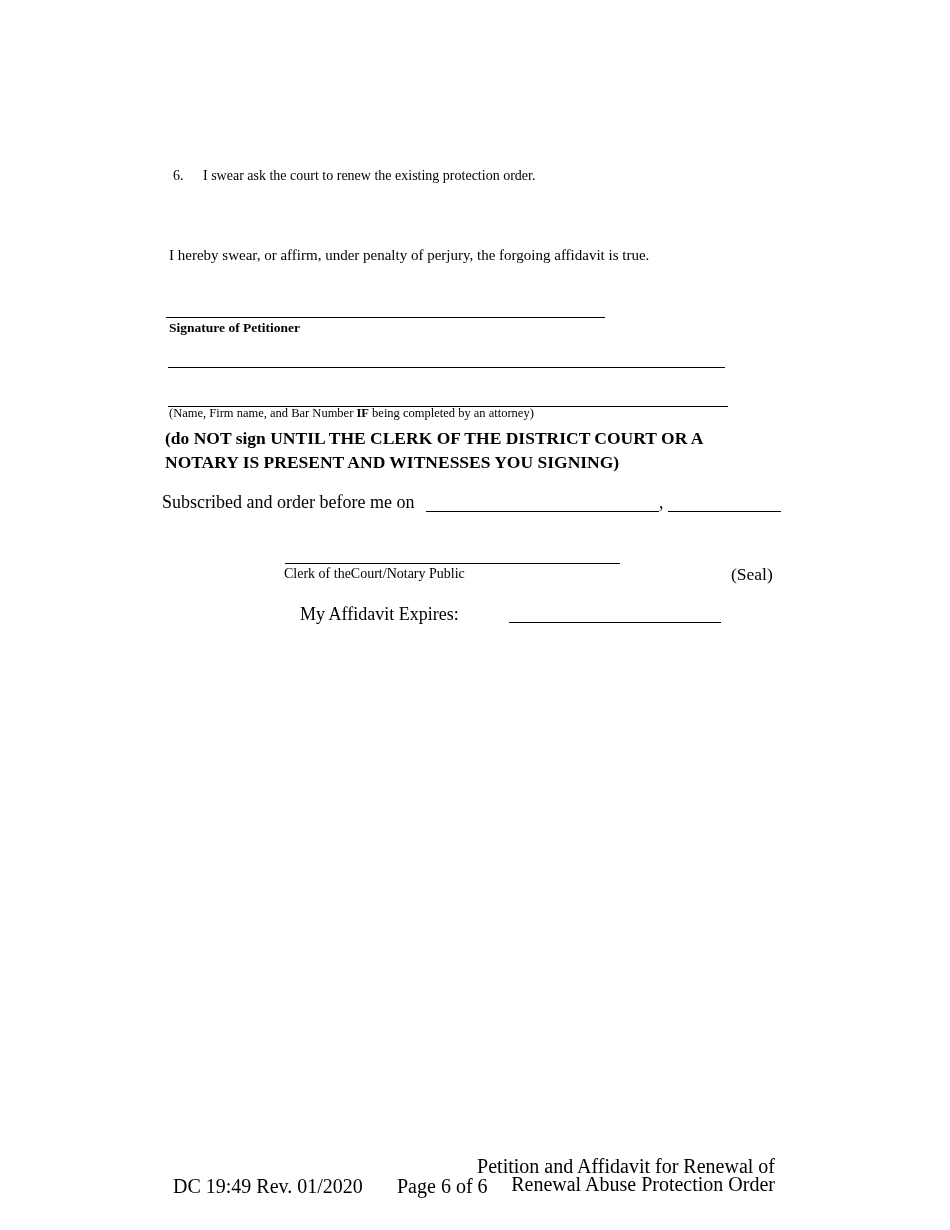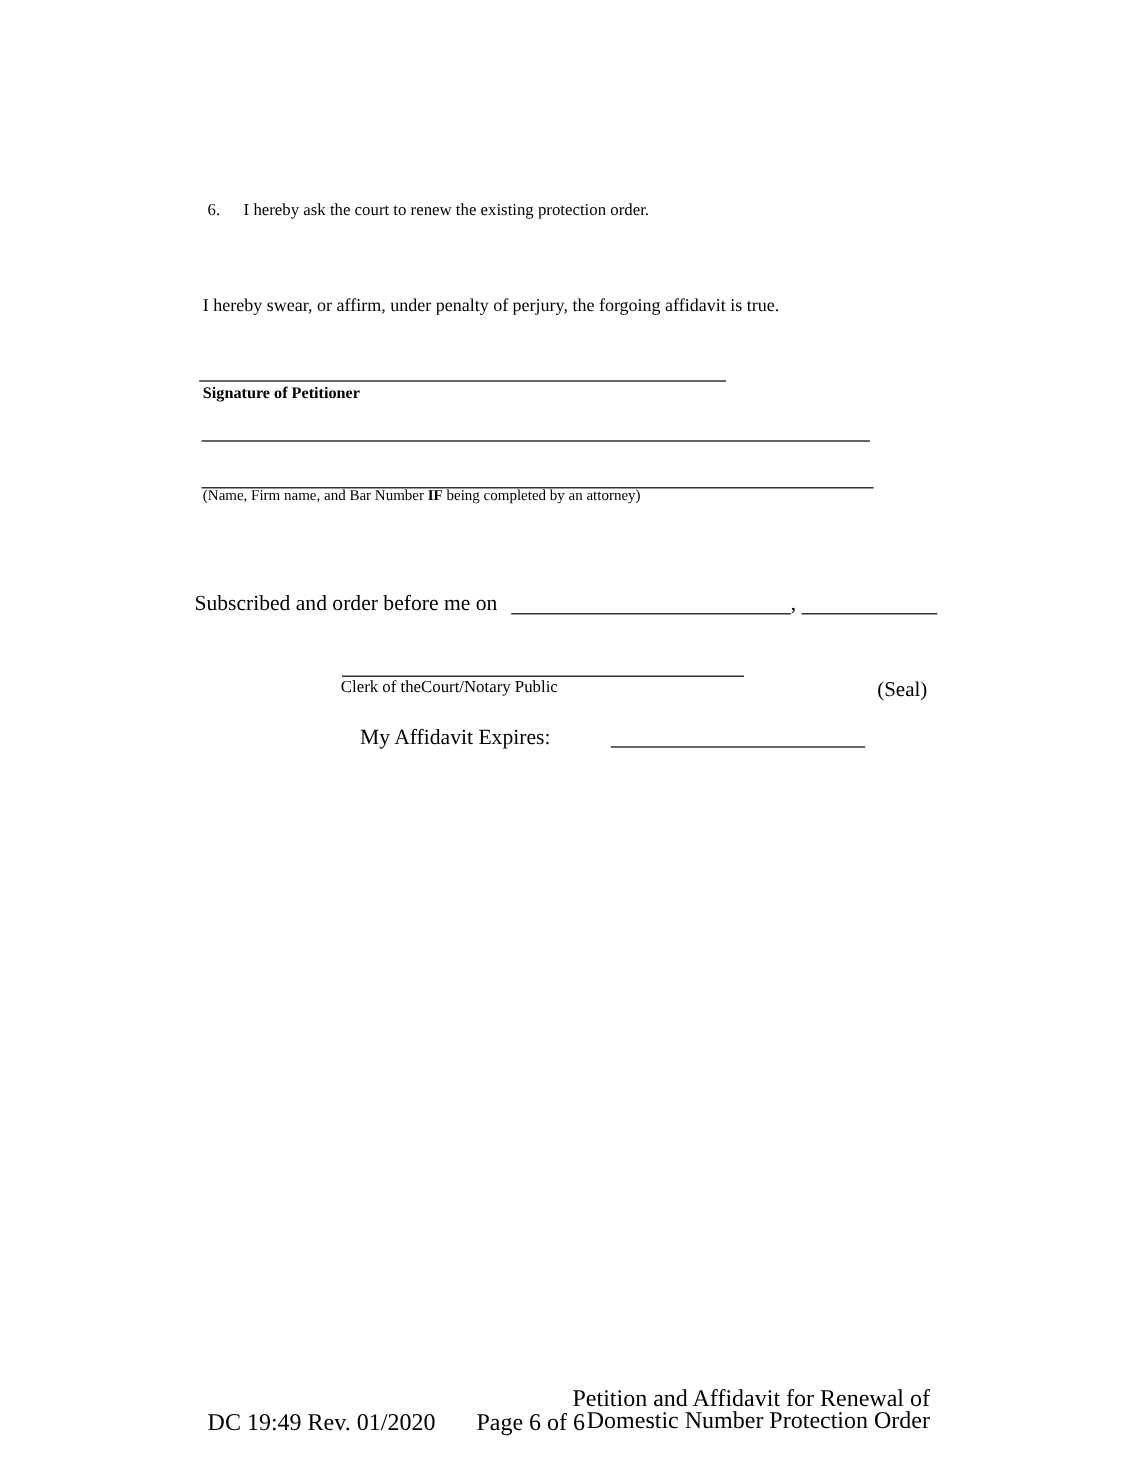--- a/index.html
+++ b/index.html
@@ -19,50 +19,52 @@
     .seal { left: 731px; top: 564px; font-size: 17.5px; }
     .comm { left: 300px; top: 604px; font-size: 18px; }
     .foot { font-size: 20px; }
   </style>
 </head>
 <body>
 
 <div>
 
   <div class="abs item14">
-    <span class="num">6.</span><span>I hereby ask the court to renew the existing protection order.</span>
+    <span class="num">6.</span><span>I swear ask the court to renew the existing protection order.</span>
   </div>
 
   <div class="abs oath">I hereby swear, or affirm, under penalty of perjury, the forgoing affidavit is true.</div>
 
   <div class="line" style="left:166px; top:317px; width:439px;"></div>
   <div class="abs sm" style="left:169px; top:320px;font-weight:bold;">Signature of Petitioner</div>
 
   <div class="line" style="left:168px; top:367px; width:557px;"></div>
   <div class="abs" style="left:169px; top:369px; font-size:12.5px;margin-top:37px;">
     <span>(Name, Firm name, and Bar Number </span><b>IF</b><span> being completed by an attorney)</span>
   </div>
 
   <div class="line" style="left:168px; top:406px; width:560px;"></div>
 
   <div class="abs warn">
+    <div>(do NOT sign UNTIL THE CLERK OF THE DISTRICT COURT OR A</div>
+    <div>NOTARY IS PRESENT AND WITNESSES YOU SIGNING)</div>
   </div>
 
   <div class="abs sub">Subscribed and order before me on</div>
   <div class="line" style="left:426px; top:511px; width:233px;"></div>
   <div class="abs sub" style="left:659px;">,</div>
   <div class="line" style="left:668px; top:511px; width:113px;"></div>
 
   <div class="line" style="left:285px; top:563px; width:335px;"></div>
   <div class="abs clerk">Clerk of theCourt/Notary Public</div>
   <div class="abs seal">(Seal)</div>
 
   <div class="abs comm">My Affidavit Expires:</div>
   <div class="line" style="left:509px; top:622px; width:212px;"></div>
 
   <div class="abs foot" style="left:173px; top:1175px;text-align:center;">DC 19:49 Rev. 01/2020</div>
   <div class="abs foot" style="left:397px; top:1175px;">Page 6 of 6</div>
   <div class="abs foot" style="right:175px; top:1157px; text-align:right; line-height:18px;">
     <div>Petition and Affidavit for Renewal of</div>
-    <div>Domestic Number Protection Order</div>
+    <div>Renewal Abuse Protection Order</div>
   </div>
 
 </div>
 
 </body></html>

